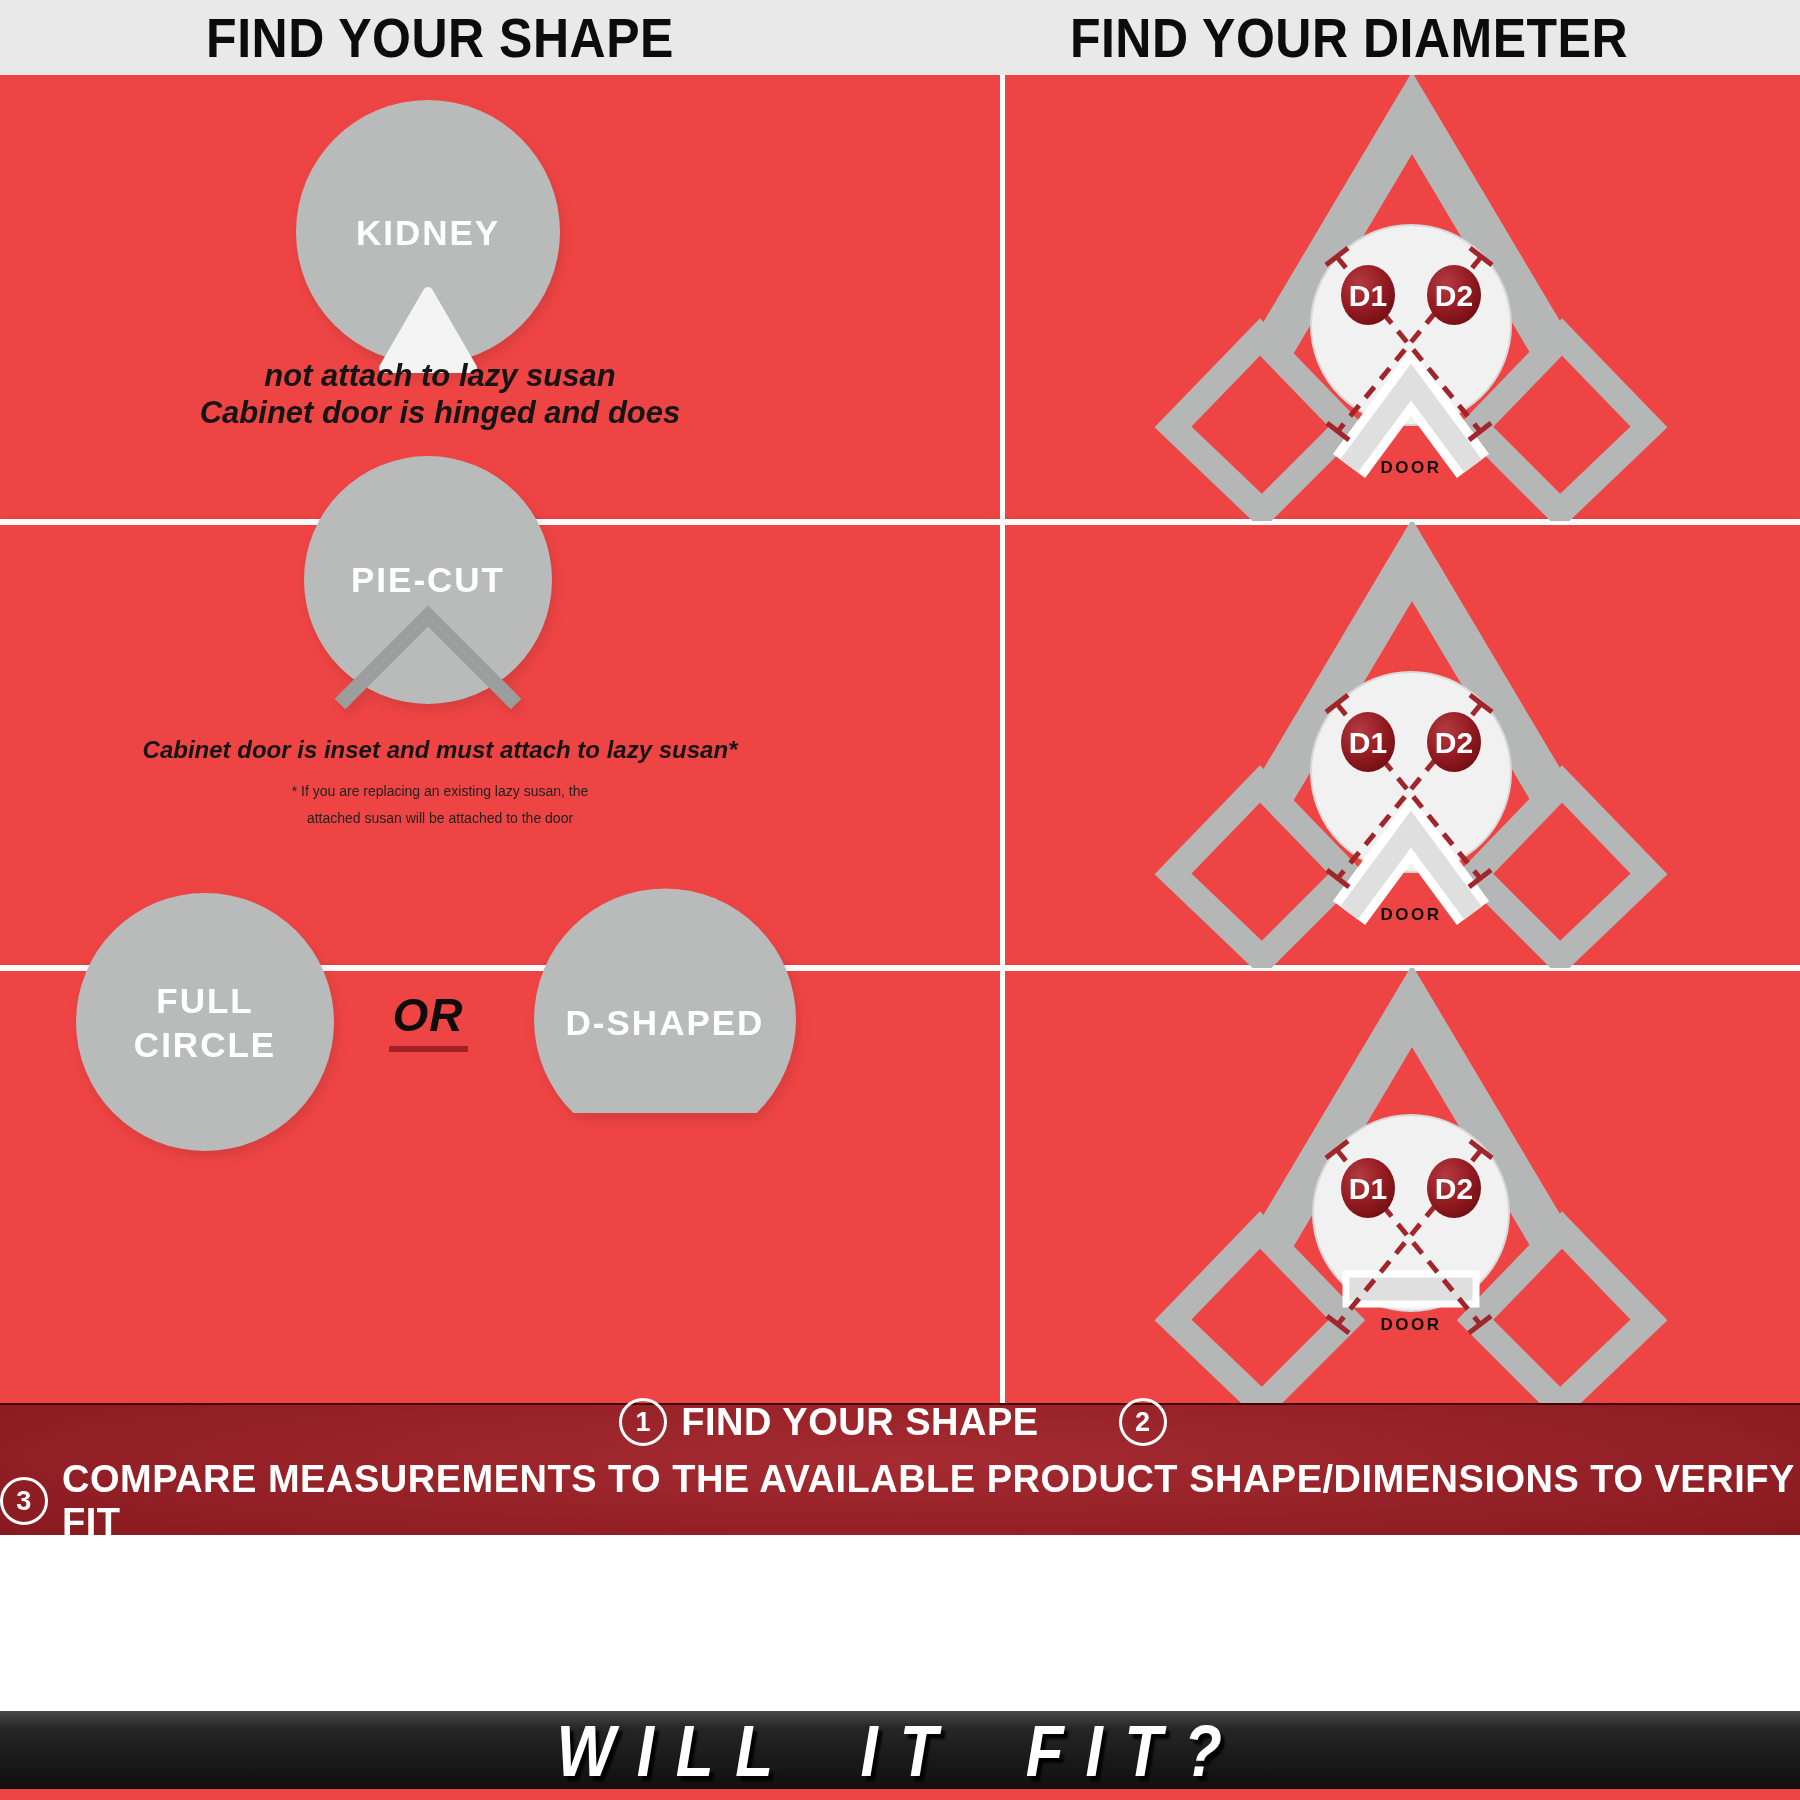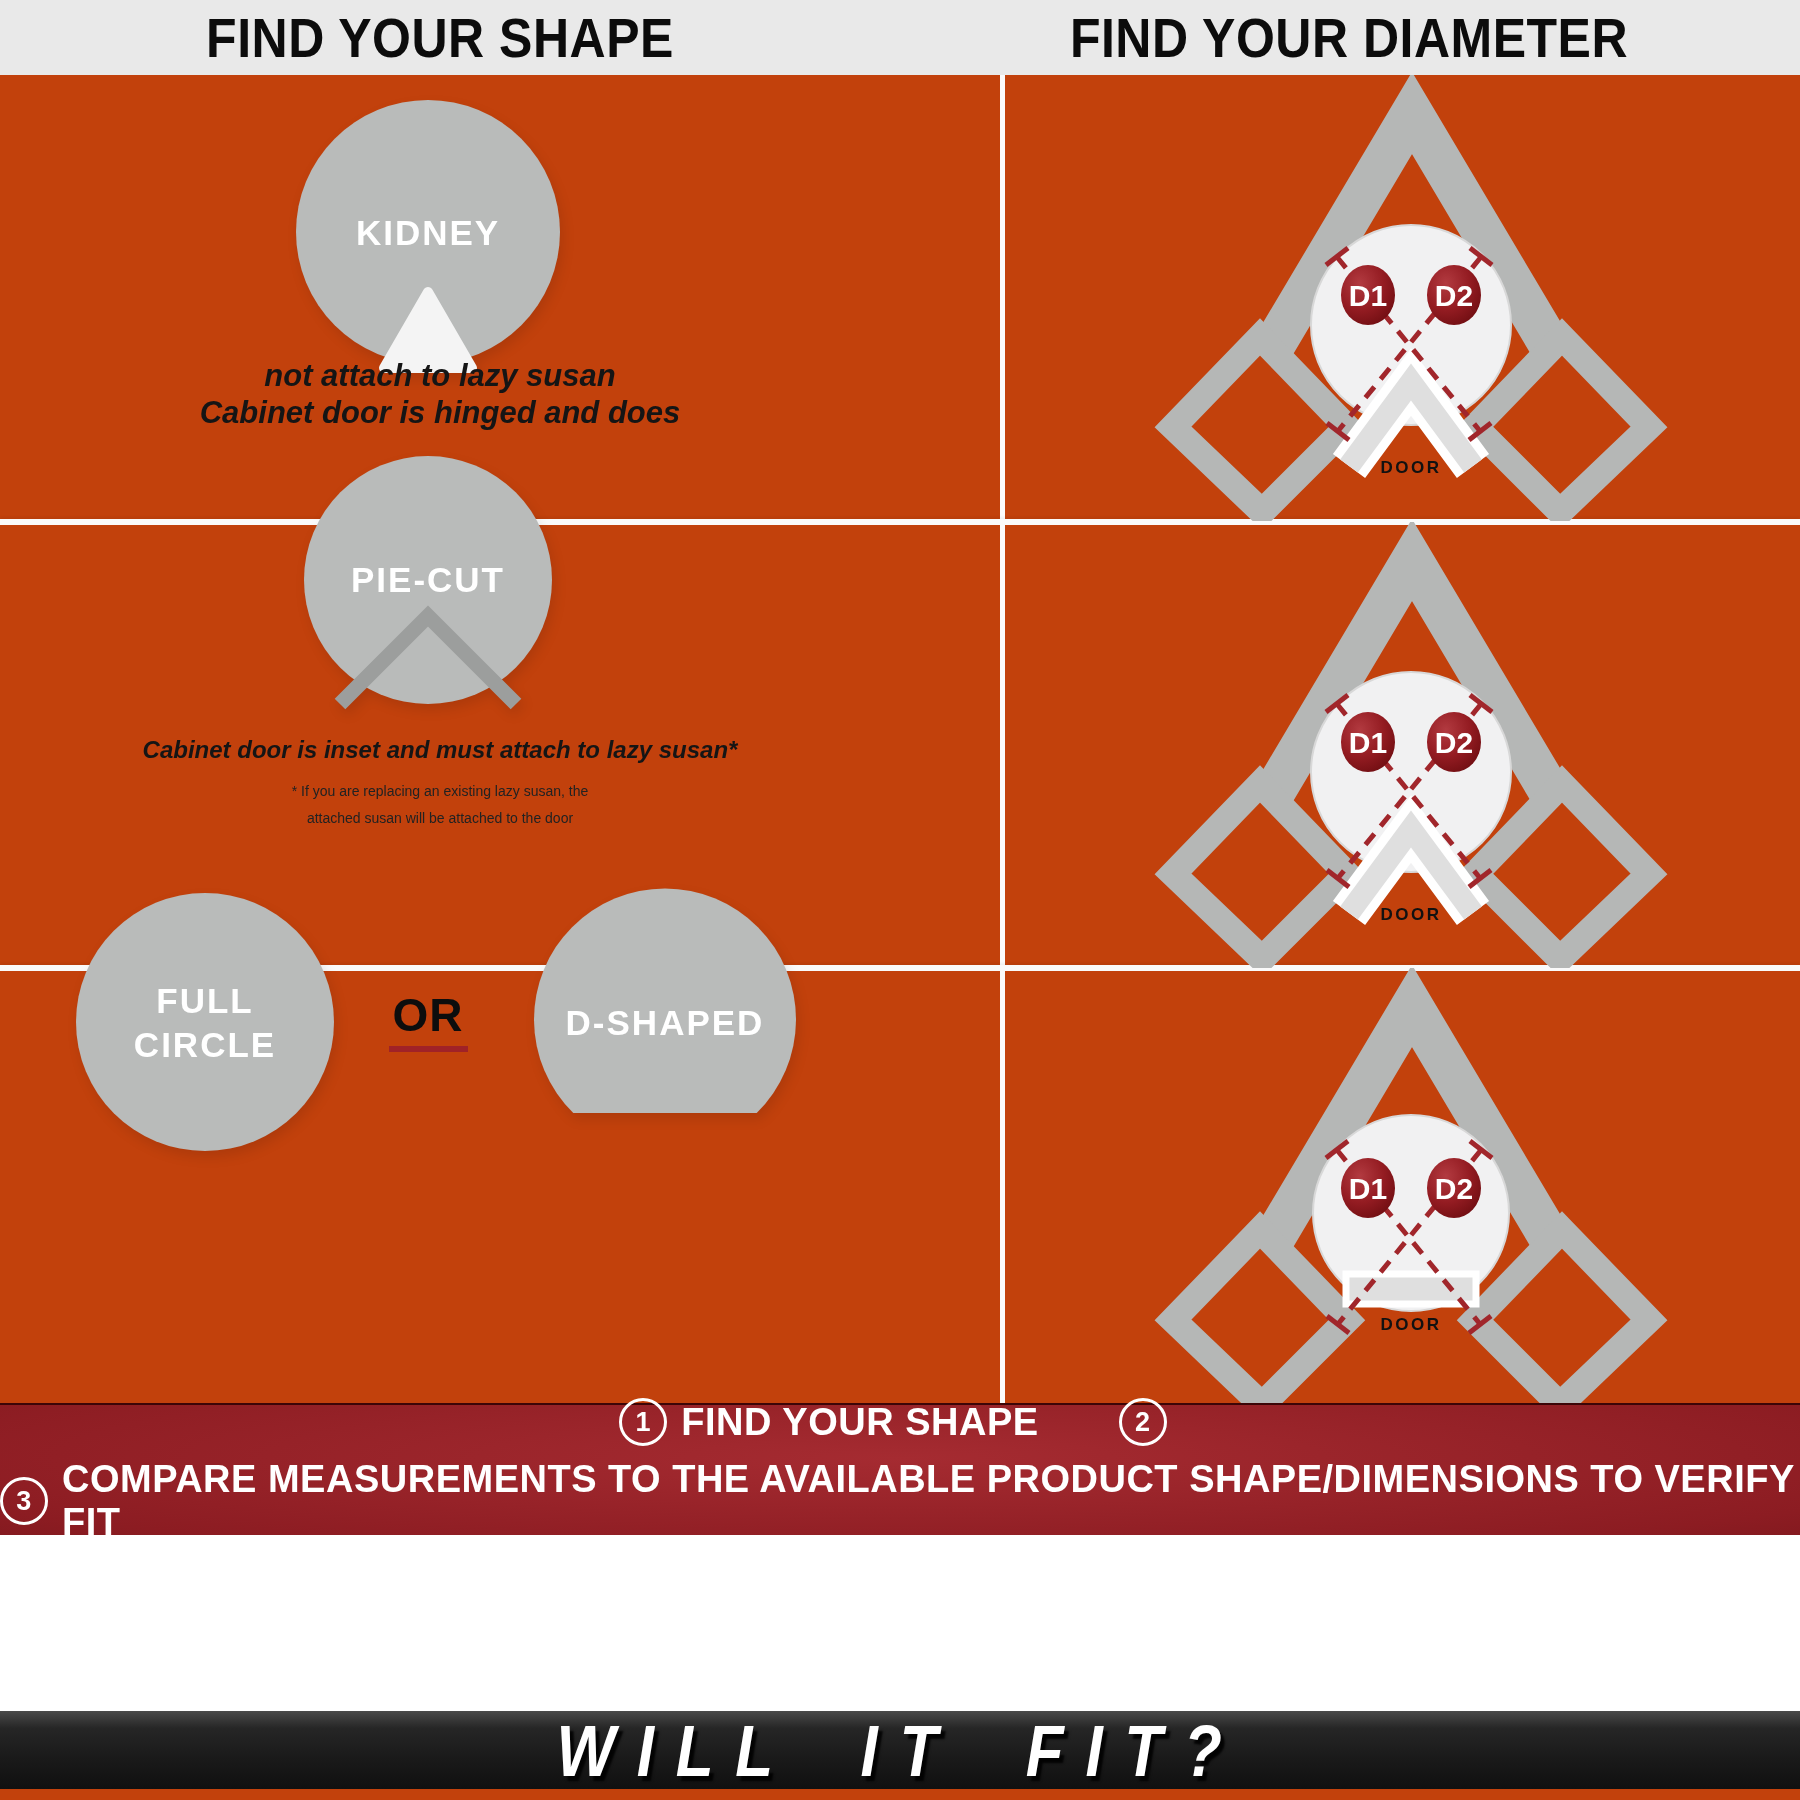--- a/index.html
+++ b/index.html
@@ -1,17 +1,17 @@
 <!DOCTYPE html>
 <html><head>
 <meta charset="utf-8">
 <style>
   html,body{margin:0;padding:0;background:#ffffff;}
   .page{position:relative;width:1800px;height:1800px;overflow:hidden;
-        font-family:"Liberation Sans",sans-serif;background:#c2410c;}
+        font-family:"Liberation Sans",sans-serif;background:#ef4444;}
   
   .title-band{position:absolute;top:0;left:0;width:1800px;height:75px;background:#e9e9e9;}
   .col-title{position:absolute;top:6px;height:64px;line-height:64px;text-align:center;
              font-size:50px;font-weight:700;color:#0c0c0c;letter-spacing:.5px;}
   .col-title span{display:inline-block;transform:scaleY(1.12);}
   .title-left{left:0;width:880px;}
   .title-right{left:950px;width:798px;}
   
   .v-divider{position:absolute;left:1000px;top:75px;width:5px;height:1328px;background:#fbfbfb;}
   .h-divider{position:absolute;left:0;width:1800px;height:6px;background:#fafafa;
@@ -20,21 +20,21 @@
   
   .shape-svg{position:absolute;filter:drop-shadow(3px 6px 6px rgba(0,0,0,.10));}
   .shape-label{fill:#ffffff;font-weight:700;font-size:35px;letter-spacing:2px;text-anchor:middle;
                font-family:"Liberation Sans",sans-serif;}
   .desc{position:absolute;text-align:center;color:#151515;font-weight:700;font-style:italic;}
   .desc-r1{left:0;top:357px;width:880px;font-size:31px;line-height:37px;}
   .desc-r2{left:0;top:736px;width:880px;font-size:24px;}
   .footnote{position:absolute;left:0;top:778px;width:880px;text-align:center;
             font-size:14px;line-height:27px;color:#222;font-style:normal;font-weight:400;}
   .or-wrap{position:absolute;left:348px;top:988px;width:160px;text-align:center;}
-  .or-text{display:inline-block;font-size:46px;font-weight:700;color:#0d0d0d;
+  .or-text{display:inline-block;font-size:46px;font-weight:700;font-style:italic;color:#0d0d0d;
            border-bottom:6px solid #a02227;padding:0 4px 4px 4px;letter-spacing:1px;}
   
   .diagram{position:absolute;left:1128px;width:570px;height:446px;}
   .dg-door-label{fill:#111;font-size:17px;font-weight:700;letter-spacing:2.5px;text-anchor:middle;
                  font-family:"Liberation Sans",sans-serif;}
   .dg-badge-text{fill:#fff;font-size:30px;font-weight:700;text-anchor:middle;
                  font-family:"Liberation Sans",sans-serif;}
   
   .steps-banner{position:absolute;left:0;top:1403px;width:1800px;height:132px;
     background:radial-gradient(ellipse 130% 170% at 50% 40%, #a52b31 0%, #8c1c22 45%, #641014 82%, #4e090c 100%);

